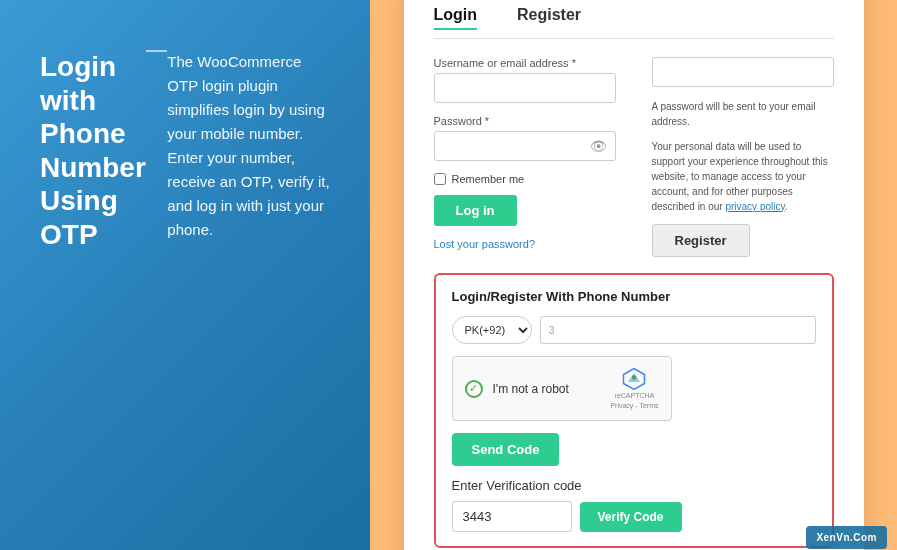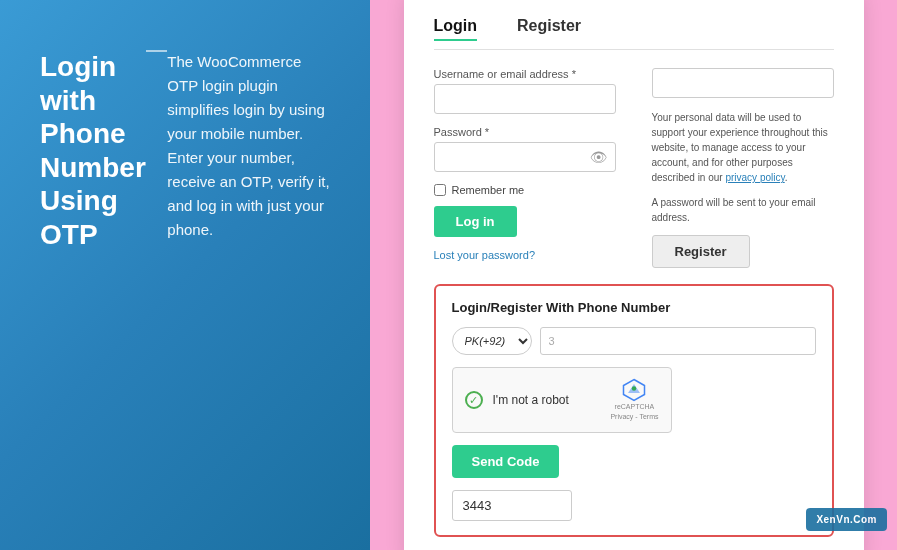--- a/index.html
+++ b/index.html
@@ -42,21 +42,21 @@
 
     .left-panel .description {
       font-size: 15px;
       color: rgba(255,255,255,0.92);
       line-height: 1.6;
     }
 
     
     .right-panel {
       flex: 1;
-      background: #f9a8d4;
+      background: #fdba74;
       display: flex;
       align-items: center;
       justify-content: center;
       padding: 20px;
       position: relative;
     }
 
     
     .card {
       background: #fff;
@@ -216,21 +216,20 @@
       margin-bottom: 12px;
     }
 
     .phone-input-row select {
       border: 1px solid #ccc;
       border-radius: 14px;
       padding: 6px 8px;
       font-size: 11px;
       color: #333;
       background: #fff;
-      font-style: italic;
     }
 
     .phone-input-row input {
       flex: 1;
       border: 1px solid #ccc;
       border-radius: 3px;
       padding: 6px 8px;
       font-size: 11px;
       color: #aaa;
     }
@@ -327,21 +326,21 @@
       border-radius: 4px;
       padding: 8px 18px;
       font-size: 12px;
       font-weight: 600;
       cursor: pointer;
     }
 
     
     .watermark {
       position: absolute;
-      bottom: 19px;
+      bottom: 1px;
       right: 10px;
       background: #1a6fa0;
       color: #fff;
       font-size: 10px;
       font-weight: 700;
       padding: 6px 10px;
       border-radius: 4px;
       transform: rotate(0deg);
       letter-spacing: 0.5px;
       opacity: 0.9;
@@ -387,26 +386,26 @@
 
         <a class="lost-password">Lost your password?</a>
       </div>
 
       <div class="col-register">
         <div class="input-wrap">
           <input type="email" style="">
         </div>
 
         <div class="register-note">
+          <span>A password will be sent to your email address.</span>
+        </div>
+
+        <div class="register-note">
           <span>Your personal data will be used to support your experience throughout this website, to manage access to your account, and for other purposes described in our</span>
           <a href="#">privacy policy</a>.
-        </div>
-
-        <div class="register-note">
-          <span>A password will be sent to your email address.</span>
         </div>
 
         <button class="btn-register">Register</button>
       </div>
     </div>
 
     <div class="phone-section">
       <div class="phone-section-title">Login/Register With Phone Number</div>
 
       <div class="phone-input-row">
@@ -432,21 +431,23 @@
           </svg>
           <div class="recaptcha-links">
             <div>reCAPTCHA</div>
             <div>Privacy - Terms</div>
           </div>
         </div>
       </div>
 
       <button class="btn-send-code">Send Code</button>
 
+      <div class="verify-label">Enter Verification code</div>
       <div class="verify-row">
         <input type="text" value="3443" style="">
+        <button class="btn-verify">Verify Code</button>
       </div>
     </div>
 
   </div>
 
   <div class="watermark">XenVn.Com</div>
 </div>
 
 </body></html>

